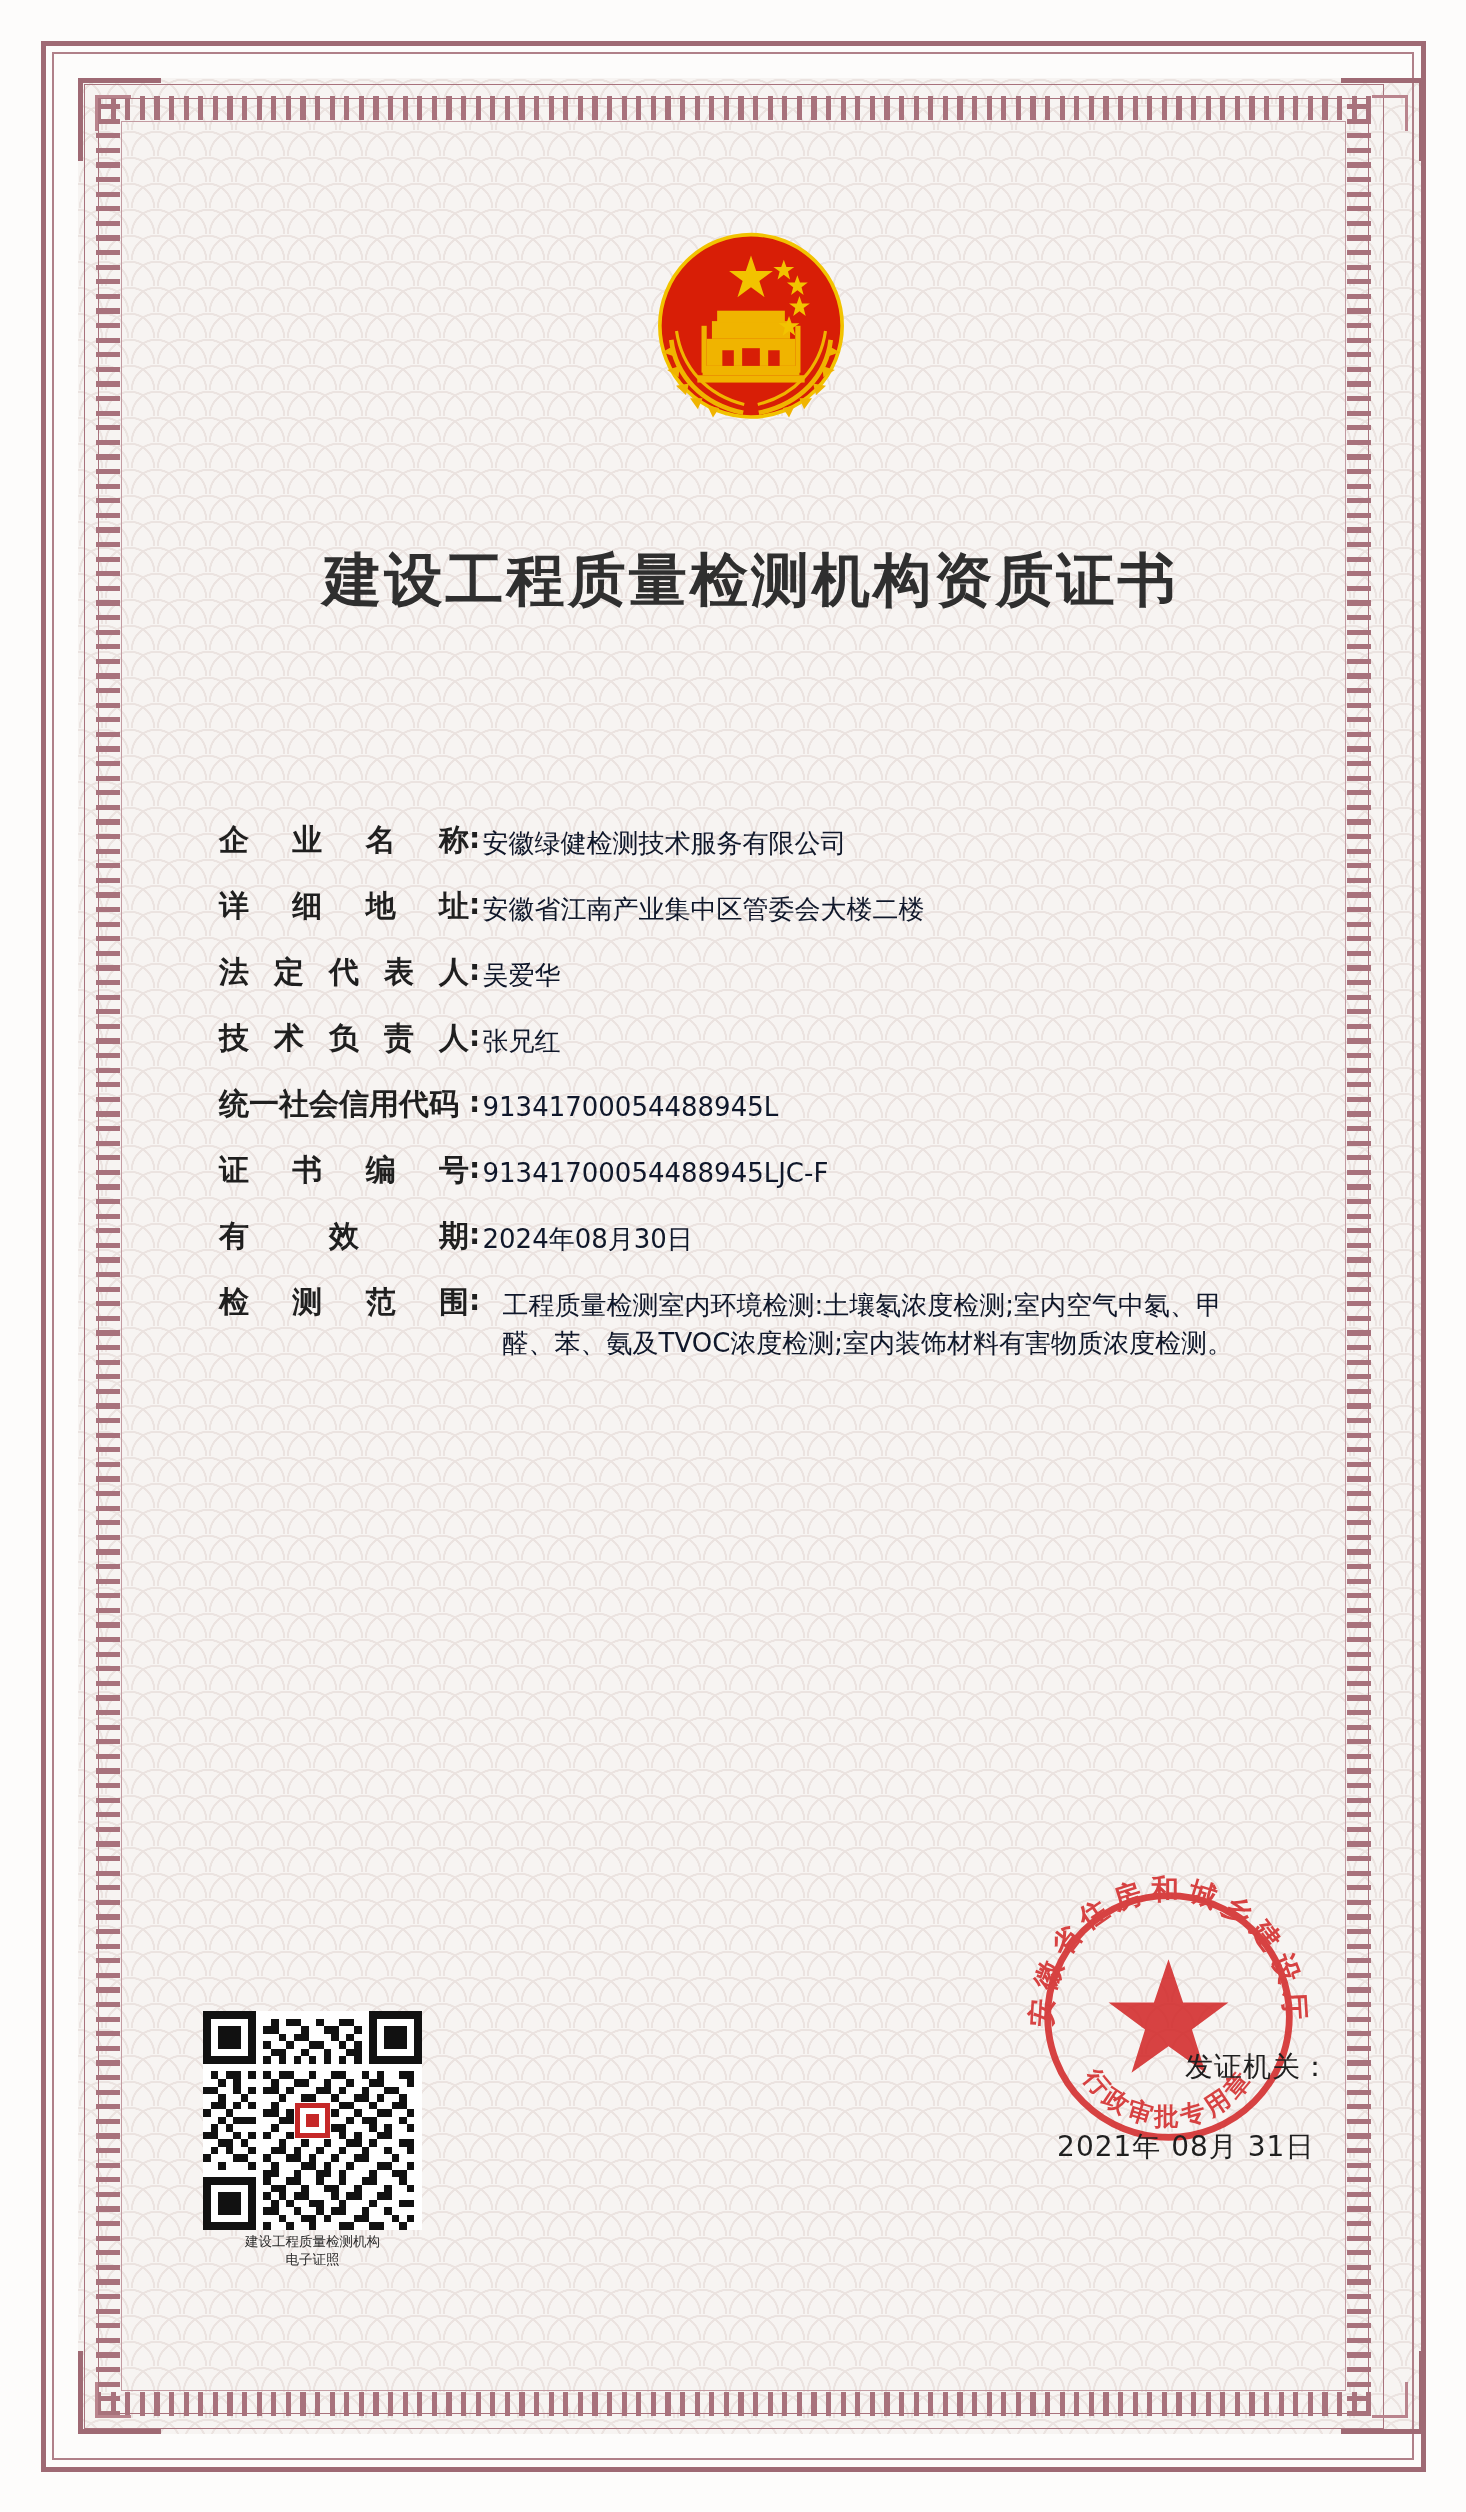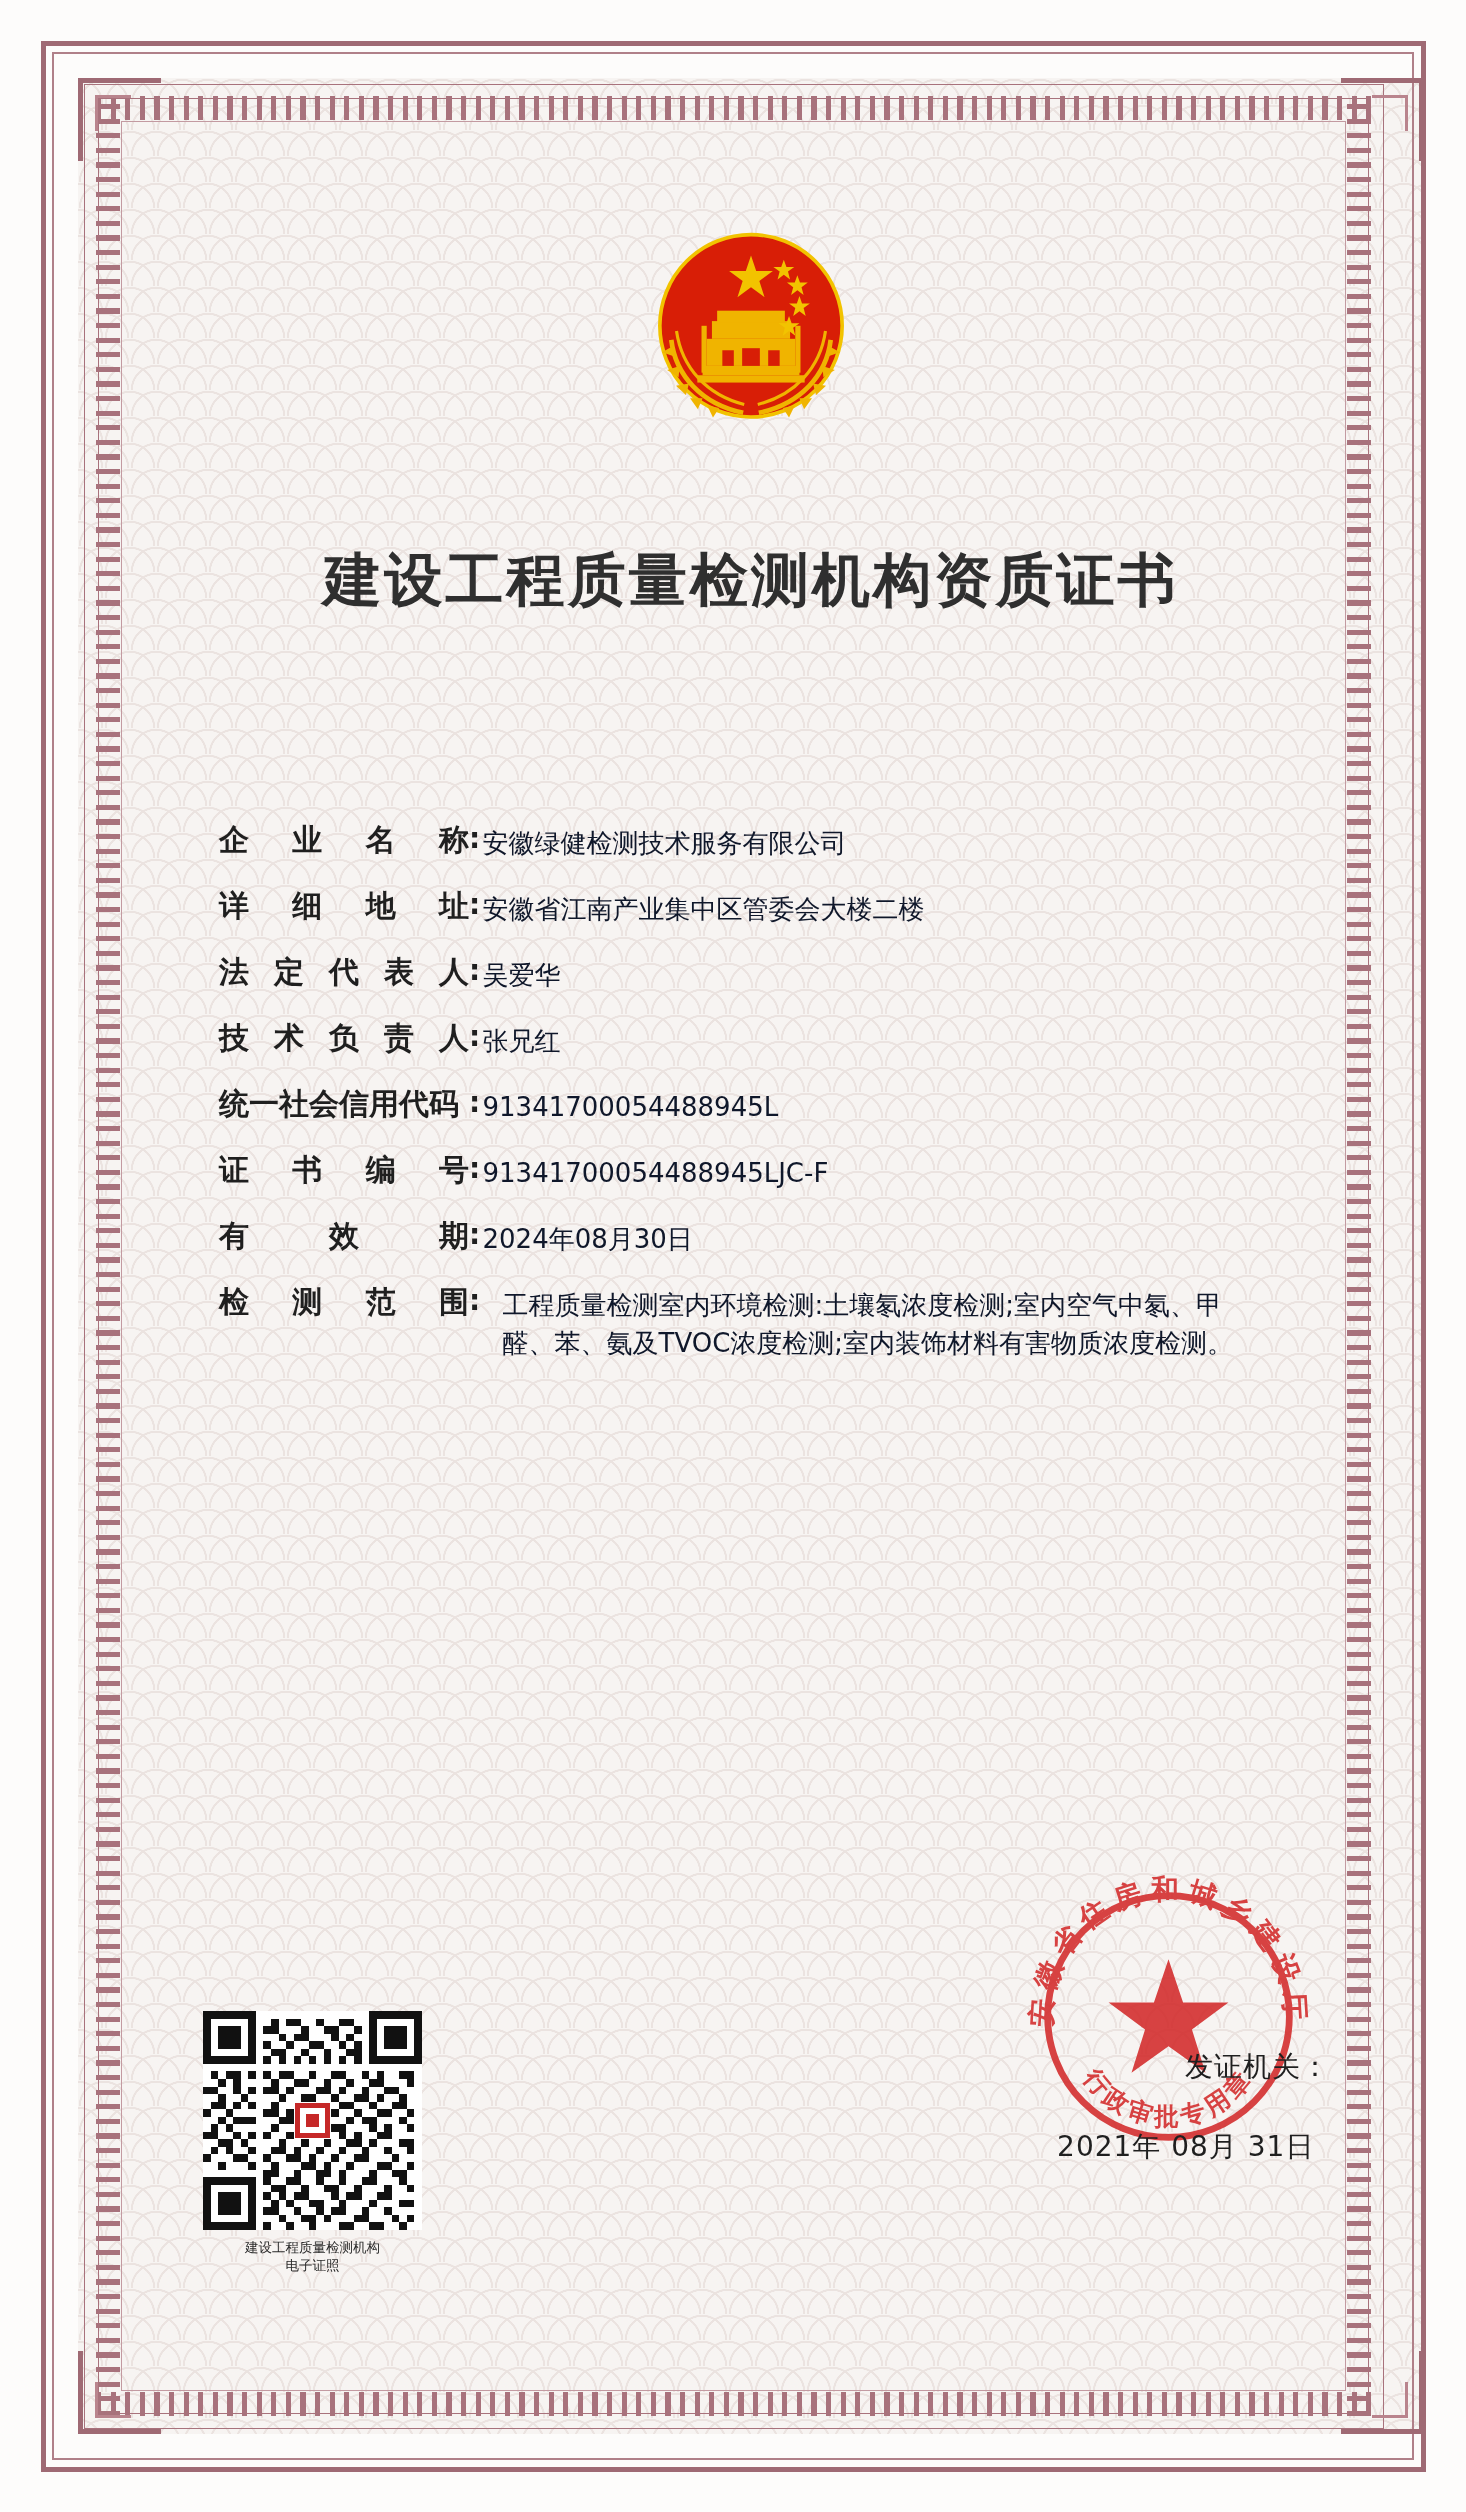--- a/index.html
+++ b/index.html
@@ -199,21 +199,21 @@
     left: 203px;
     top: 2011px;
     width: 219px;
     text-align: center;
   }
   .qr-img {
     width: 219px; height: 219px;
     background: #fff;
   }
   .qr-caption {
-    margin-top: 8px;
+    margin-top: 2px;
     font-family: "DejaVu Sans", "Liberation Sans", sans-serif;
     font-size: 13.5px;
     color: #2a2a2a;
     line-height: 1.35;
   }
 
   
   .issuer-block {
     position: absolute;
     right: 172px;

